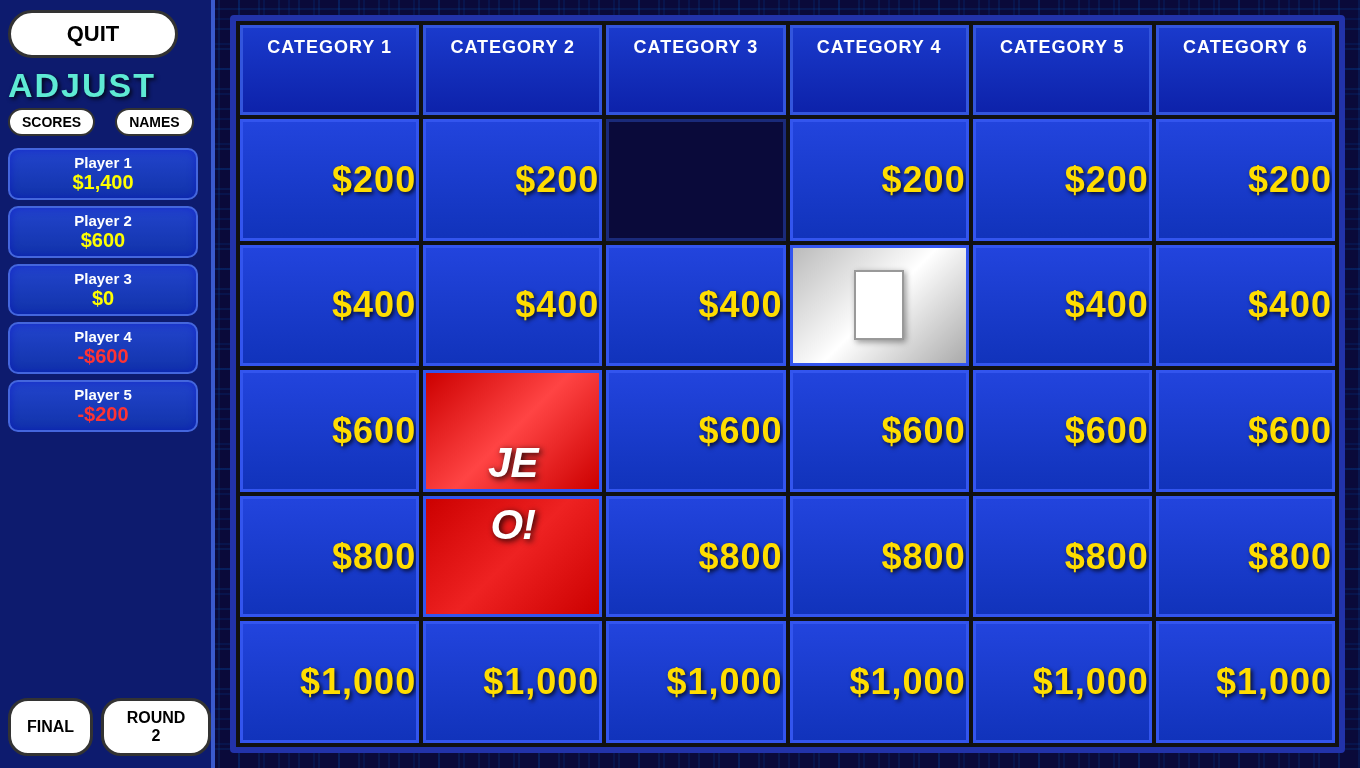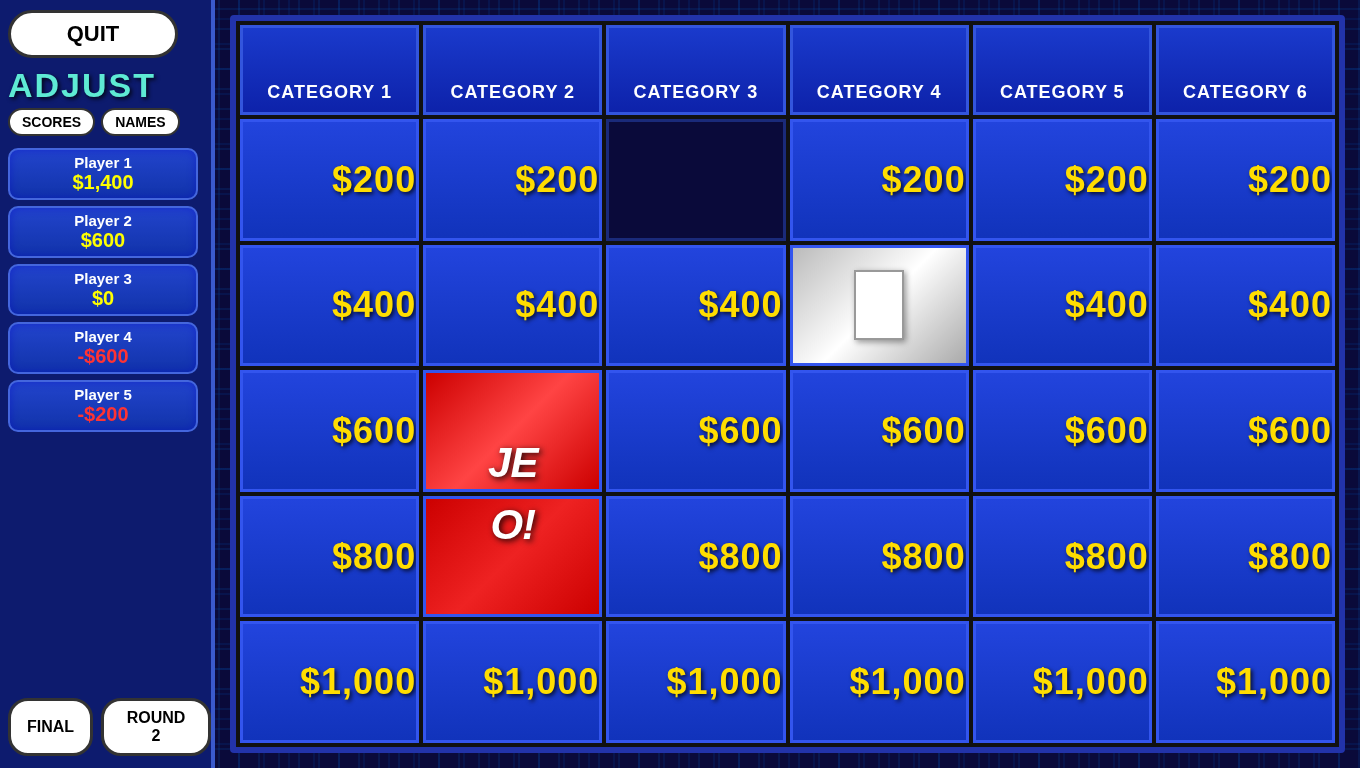--- a/index.html
+++ b/index.html
@@ -68,21 +68,21 @@
       color: #5eead4;
       font-size: 34px;
       font-weight: 900;
       letter-spacing: 2px;
       line-height: 1;
       text-shadow: 2px 2px 4px rgba(0,0,0,0.8);
     }
 
     .small-btns {
       display: flex;
-      gap: 6px;
+      gap: 20px;
       margin-bottom: 6px;
     }
 
     .small-btn {
       background: white;
       border: 2px solid #333;
       border-radius: 20px;
       padding: 4px 12px;
       font-size: 14px;
       font-weight: 900;
@@ -157,21 +157,21 @@
       grid-template-columns: repeat(6, 1fr);
       grid-template-rows: auto repeat(5, 1fr);
       gap: 4px;
       padding: 4px;
     }
 
     .category-cell {
       background: linear-gradient(180deg, #1a3acc 0%, #0d22aa 100%);
       border: 3px solid #3355dd;
       display: flex;
-      align-items: flex-end;
+      align-items: flex-start;
       justify-content: center;
       padding: 8px 6px;
       min-height: 90px;
     }
 
     .category-text {
       color: white;
       font-size: 18px;
       font-weight: 900;
       text-align: center;

